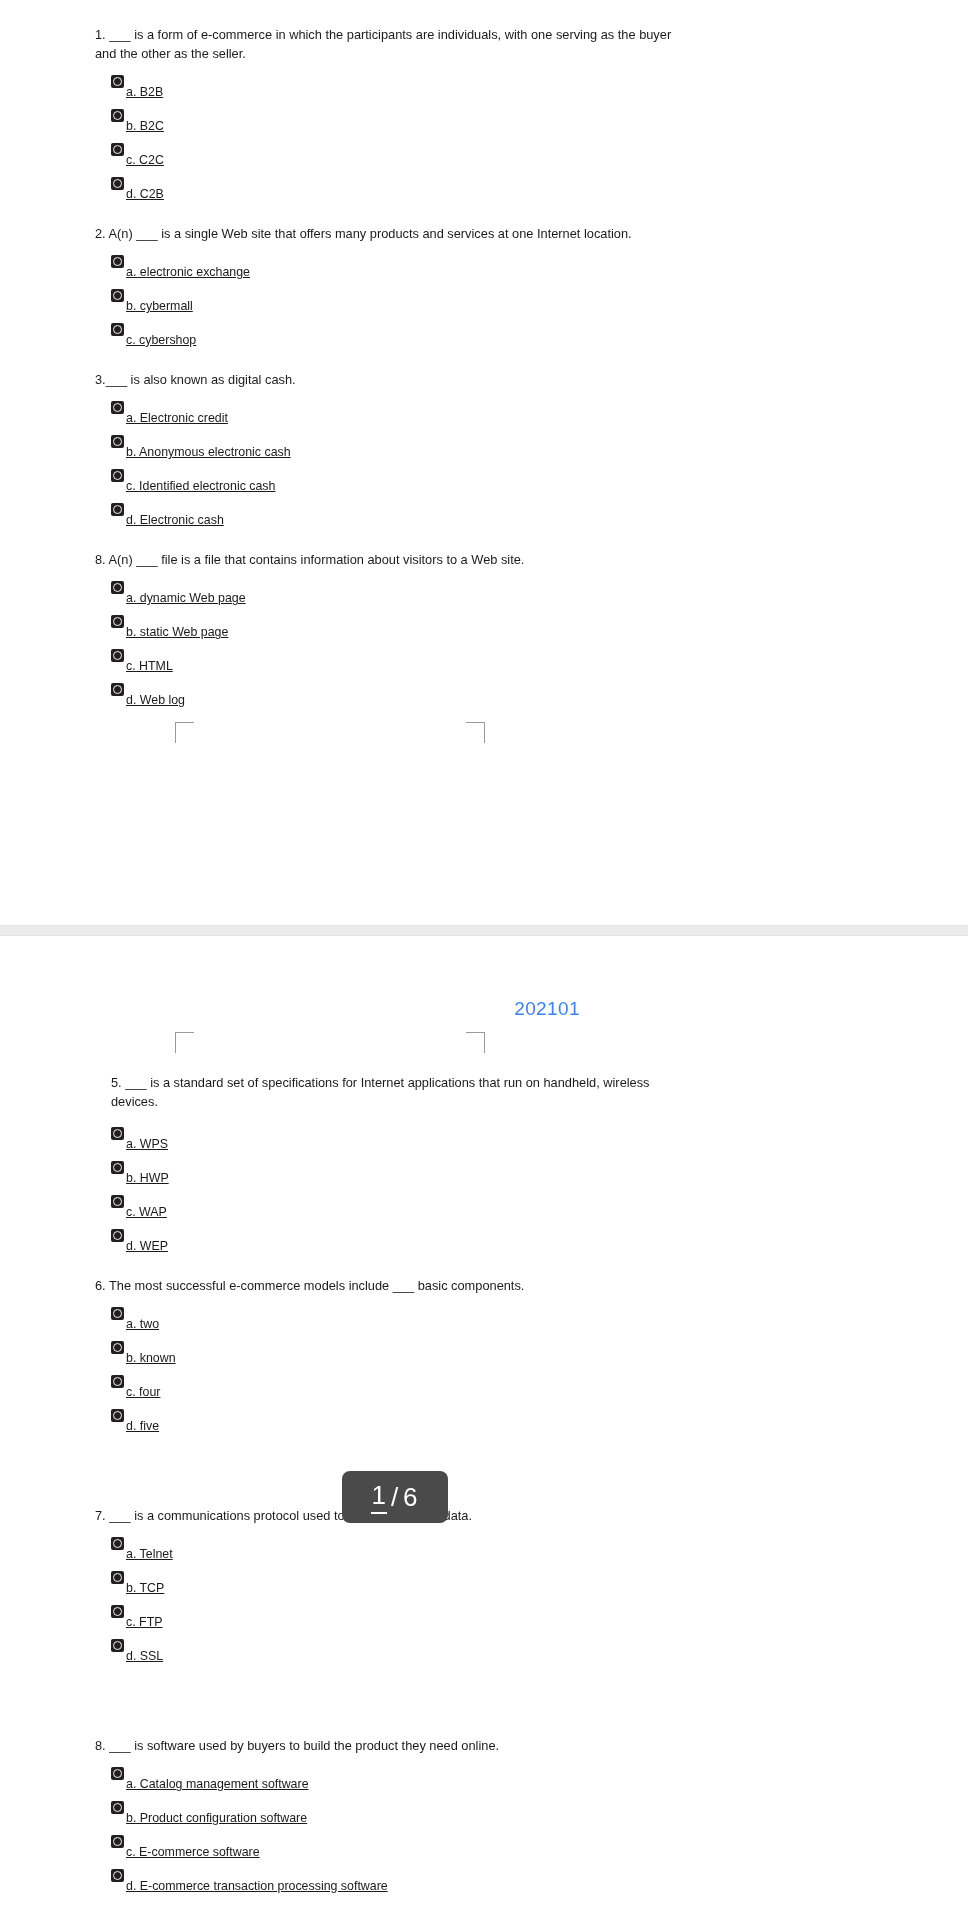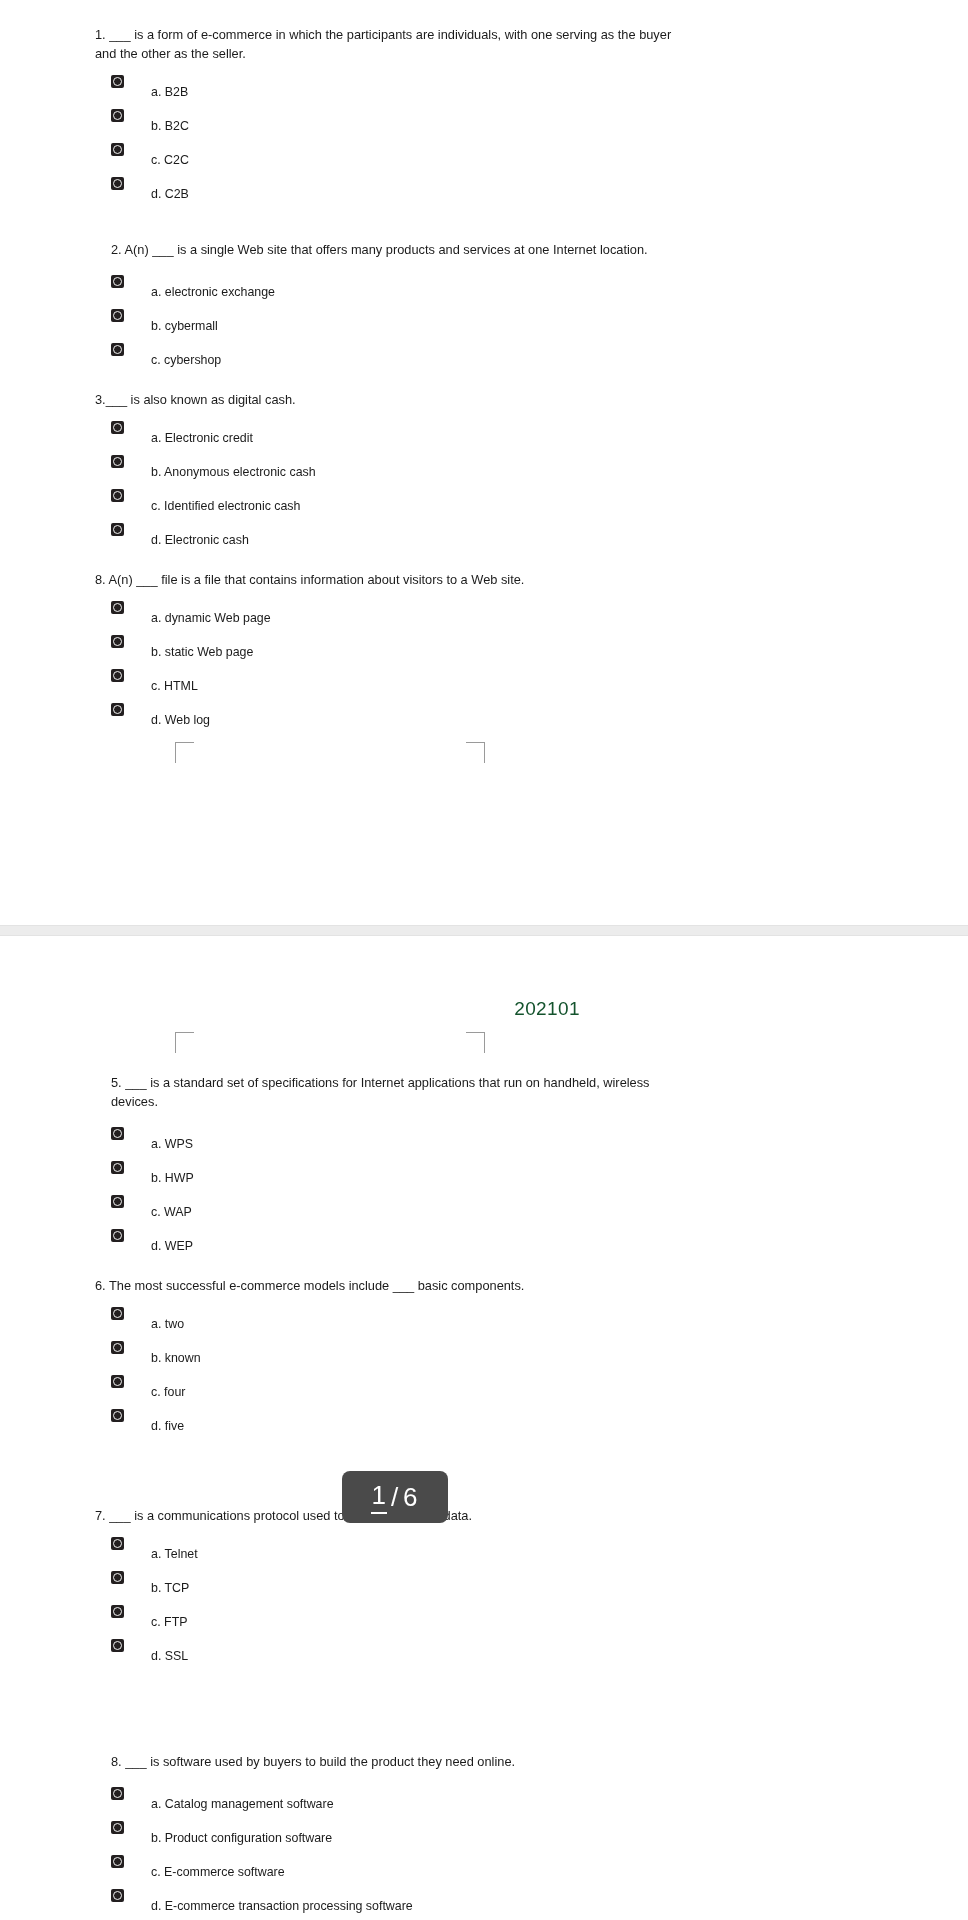--- a/index.html
+++ b/index.html
@@ -50,21 +50,21 @@
     position: relative;
     padding: 0 95px 0 95px;
   }
 
   
   .doc-header {
     text-align: right;
     padding-right: 252px;
     padding-top: 62px;
     font-size: 19px;
-    color: #14532d;
+    color: #3b82f6;
     letter-spacing: 0.4px;
     font-family: "Liberation Sans", sans-serif;
   }
 
   
   .crop-marks {
     position: relative;
     height: 0;
   }
   .crop {
@@ -118,23 +118,24 @@
     height: 9px;
     border-radius: 50%;
     border: 1.6px solid #f2f2f2;
     background: #231f20;
     box-sizing: border-box;
   }
   .option-label {
     font-size: 12.4px;
     line-height: 1.2;
     color: #1b1b1b;
-    margin-left: 27px;
+    margin-left: 2px;
     margin-top: 10px;
     white-space: nowrap;
+    text-decoration: underline;
   }
 
   
   .page-badge {
     position: absolute;
     left: 342px;
     top: 1471px;
     width: 106px;
     height: 52px;
     background: #4a4a4a;
@@ -189,21 +190,21 @@
               <span class="ring"></span>
             </span>
           <span class="option-label">d. C2B</span>
         </li>
       </ul>
     </div>
 
     <div class="q-spacer-sm"></div>
 
     <div class="question">
-      <p style="margin:16px">2. A(n) ___ is a single Web site that offers many products and services at one Internet location.</p>
+      <p style="margin:0">2. A(n) ___ is a single Web site that offers many products and services at one Internet location.</p>
       <ul class="options">
         <li class="option">
           <span class="radio-icon">
               <span class="ring"></span>
             </span>
           <span class="option-label">a. electronic exchange</span>
         </li>
         <li class="option">
           <span class="radio-icon">
               <span class="ring"></span>
@@ -393,21 +394,21 @@
               <span class="ring"></span>
             </span>
           <span class="option-label">d. SSL</span>
         </li>
       </ul>
     </div>
 
     <div class="q-spacer-lg"></div>
 
     <div class="question">
-      <p style="margin:16px">8. ___ is software used by buyers to build the product they need online.</p>
+      <p style="margin:0">8. ___ is software used by buyers to build the product they need online.</p>
       <ul class="options">
         <li class="option">
           <span class="radio-icon">
               <span class="ring"></span>
             </span>
           <span class="option-label">a. Catalog management software</span>
         </li>
         <li class="option">
           <span class="radio-icon">
               <span class="ring"></span>

